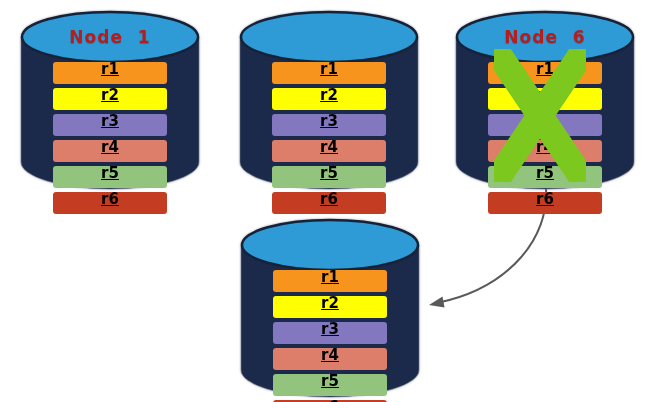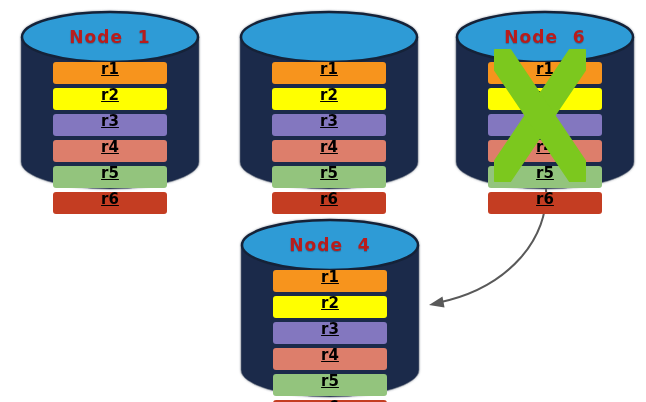--- a/index.html
+++ b/index.html
@@ -115,21 +115,20 @@
       <rect x="33" y="-14" width="26" height="161" rx="3" transform="rotate(34 46 66.5)" fill="#7CC81E"></rect>
       <rect x="33" y="-14" width="26" height="161" rx="3" transform="rotate(-34 46 66.5)" fill="#7CC81E"></rect>
     </svg>
   </div>
 
   <div class="node node-4">
     <svg class="cyl" viewBox="0 0 180 186">
       <path d="M1,30 L1,155 A89,27 0 0 0 179,155 L179,30 Z" stroke="rgba(125,133,145,0.5)" stroke-width="1" fill="#1B2A4A"></path>
       <ellipse cx="90" cy="30" rx="88" ry="25" stroke-width="2.5" fill="#2E9BD6" stroke="#152238"></ellipse>
     </svg>
-    <div class="node-title">Node 4</div>
     <div class="rows">
         <div class="row" style="background: rgb(247, 148, 29);"><span>r1</span></div>
         <div class="row" style="background: rgb(255, 255, 0);"><span>r2</span></div>
         <div class="row" style="background: rgb(131, 119, 191);"><span>r3</span></div>
         <div class="row" style="background: rgb(221, 126, 107);"><span>r4</span></div>
         <div class="row" style="background: rgb(147, 196, 125);"><span>r5</span></div>
         <div class="row" style="background: rgb(196, 61, 34);"><span>r6</span></div>
       </div>
   </div>
 

